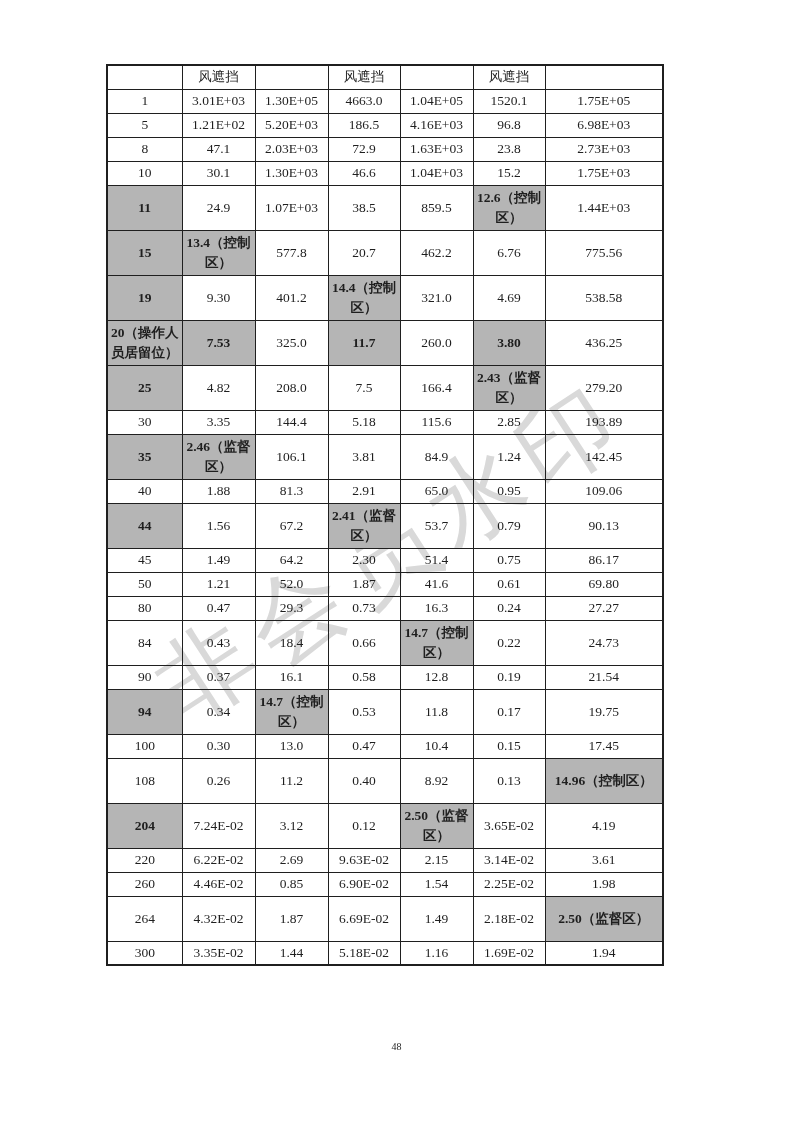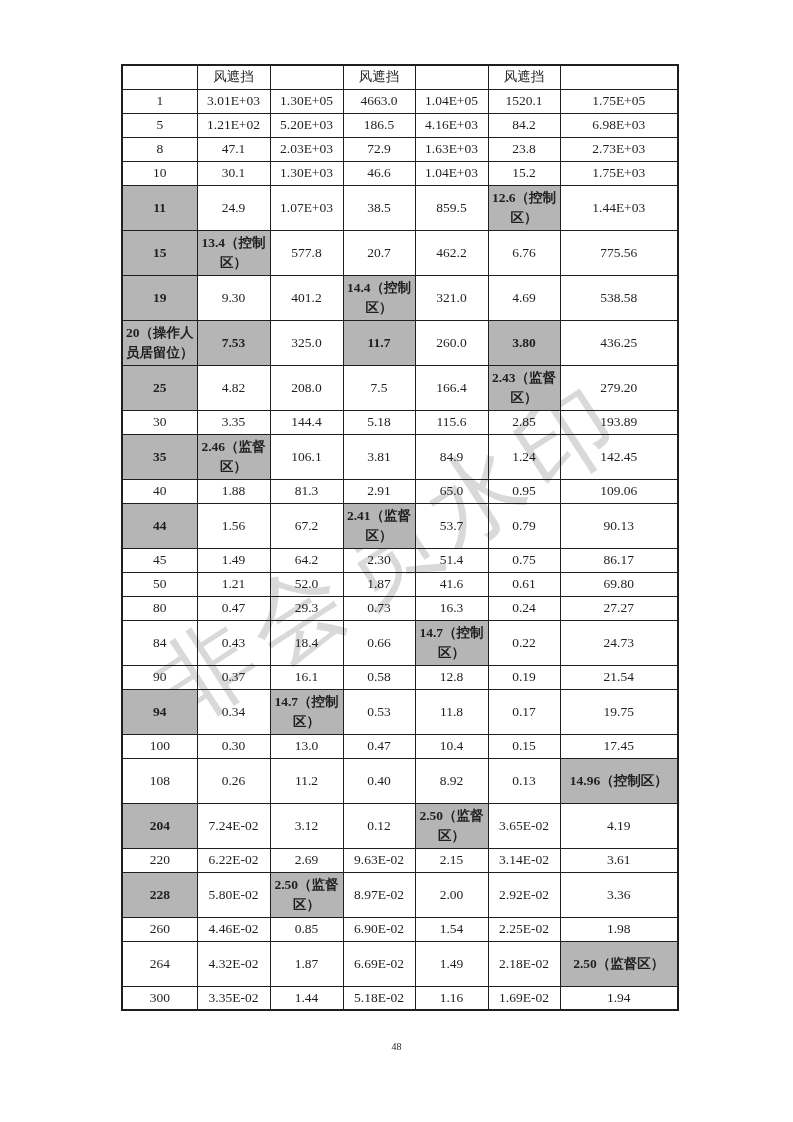--- a/index.html
+++ b/index.html
@@ -26,21 +26,21 @@
     font-size: 95px;
     letter-spacing: 12px;
     color: var(--watermark);
     white-space: nowrap;
     z-index: 0;
     font-family: "Liberation Sans", "DejaVu Sans", sans-serif;
     user-select: none;
   }
   table.data-table {
     position: absolute;
-    left: 121px; top: 64px;
+    left: 106px; top: 64px;
     width: 556px;
     border-collapse: collapse;
     table-layout: fixed;
     z-index: 1;
     border: 2.5px solid var(--border);
   }
   col.c0 { width: 75px; }
   col.c1 { width: 73px; }
   col.c2 { width: 73px; }
   col.c3 { width: 72px; }
@@ -111,21 +111,21 @@
           <td>1.04E+05</td>
           <td>1520.1</td>
           <td>1.75E+05</td>
         </tr>
         <tr>
           <td>5</td>
           <td>1.21E+02</td>
           <td>5.20E+03</td>
           <td>186.5</td>
           <td>4.16E+03</td>
-          <td>84.2</td>
+          <td>96.8</td>
           <td>6.98E+03</td>
         </tr>
         <tr>
           <td>8</td>
           <td>47.1</td>
           <td>2.03E+03</td>
           <td>72.9</td>
           <td>1.63E+03</td>
           <td>23.8</td>
           <td>2.73E+03</td>
@@ -303,29 +303,20 @@
         </tr>
         <tr>
           <td>220</td>
           <td>6.22E-02</td>
           <td>2.69</td>
           <td>9.63E-02</td>
           <td>2.15</td>
           <td>3.14E-02</td>
           <td>3.61</td>
         </tr>
-        <tr class="tall">
-          <td class="gray"><b>228</b></td>
-          <td>5.80E-02</td>
-          <td class="gray"><b>2.50</b><span class="note">（监督区）</span></td>
-          <td>8.97E-02</td>
-          <td>2.00</td>
-          <td>2.92E-02</td>
-          <td>3.36</td>
-        </tr>
         <tr>
           <td>260</td>
           <td>4.46E-02</td>
           <td>0.85</td>
           <td>6.90E-02</td>
           <td>1.54</td>
           <td>2.25E-02</td>
           <td>1.98</td>
         </tr>
         <tr class="tall">

